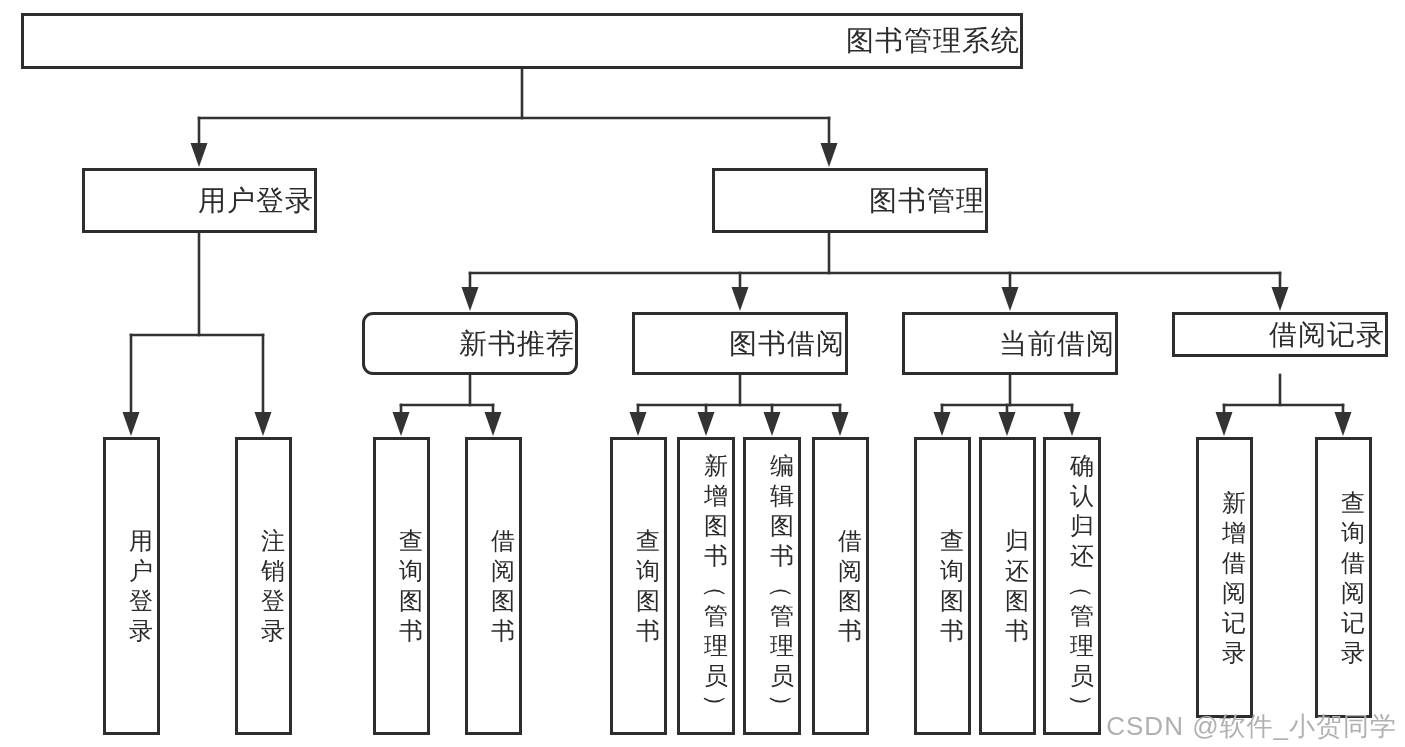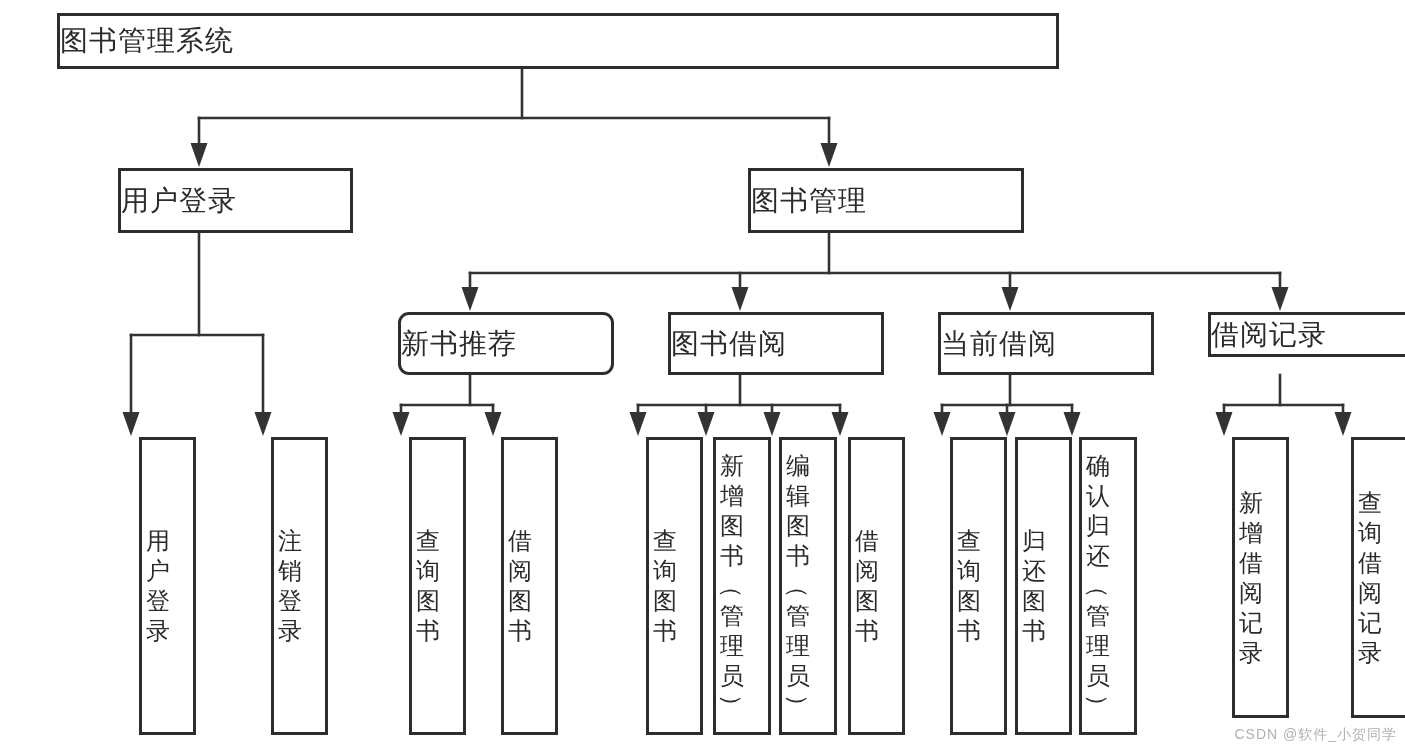--- a/index.html
+++ b/index.html
@@ -29,22 +29,21 @@
   #connectors polygon {
     fill: #333333;
   }
   .node {
     position: absolute;
     box-sizing: border-box;
     background: #ffffff;
     border: 3px solid #2d2d2d;
     display: flex;
     align-items: center;
-    justify-content: flex-start;
-    margin-left: 36px;
+    justify-content: flex-end;
   }
   .node .hlabel {
     font-size: 28px;
     color: #2b2b2b;
     letter-spacing: 1px;
     white-space: nowrap;
   }
   .node .vlabel {
     display: flex;
     flex-direction: column;
@@ -60,21 +59,21 @@
     line-height: 30px;
     text-align: center;
   }
   .vlabel .ch.rot {
     transform: rotate(90deg);
   }
   #watermark {
     position: absolute;
     right: 8px;
     bottom: 3px;
-    font-size: 14px;
+    font-size: 26px;
     color: #b0b0b0;
     letter-spacing: 1px;
     z-index: 5;
     white-space: nowrap;
   }
 </style>
 </head>
 <body>
 
 <div id="stage">

